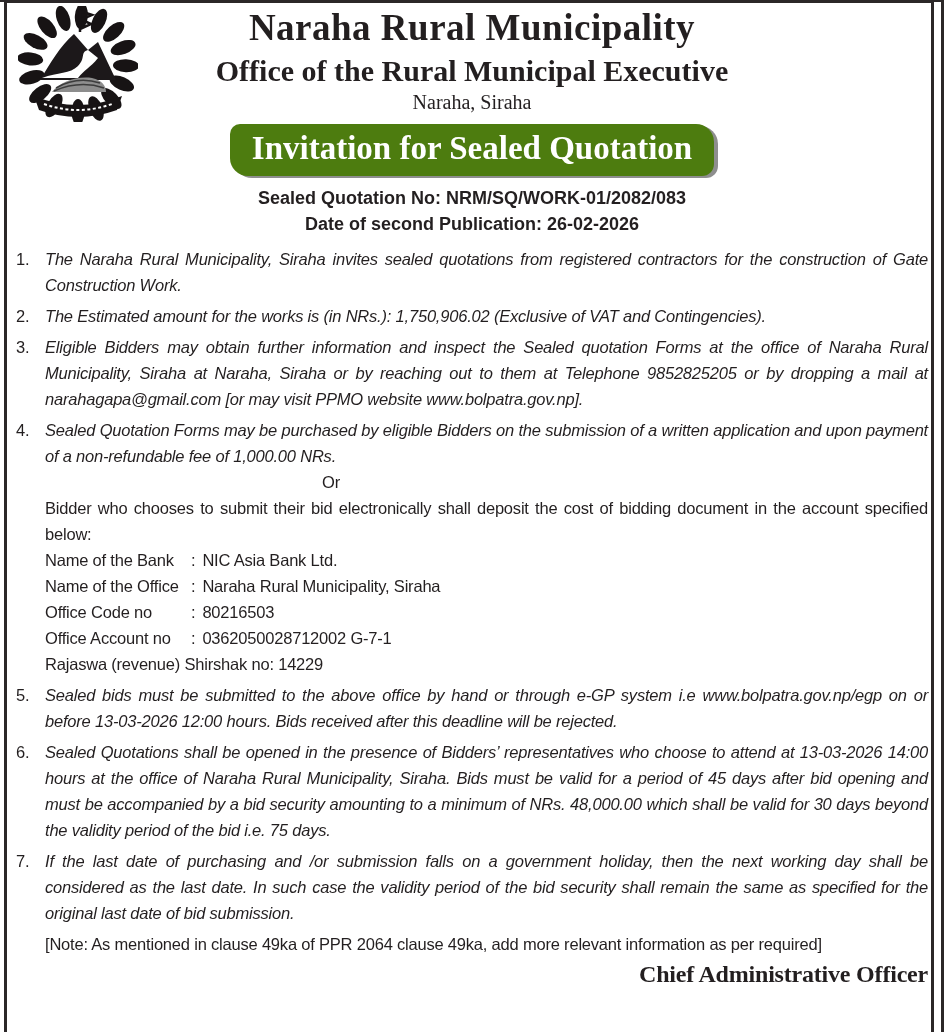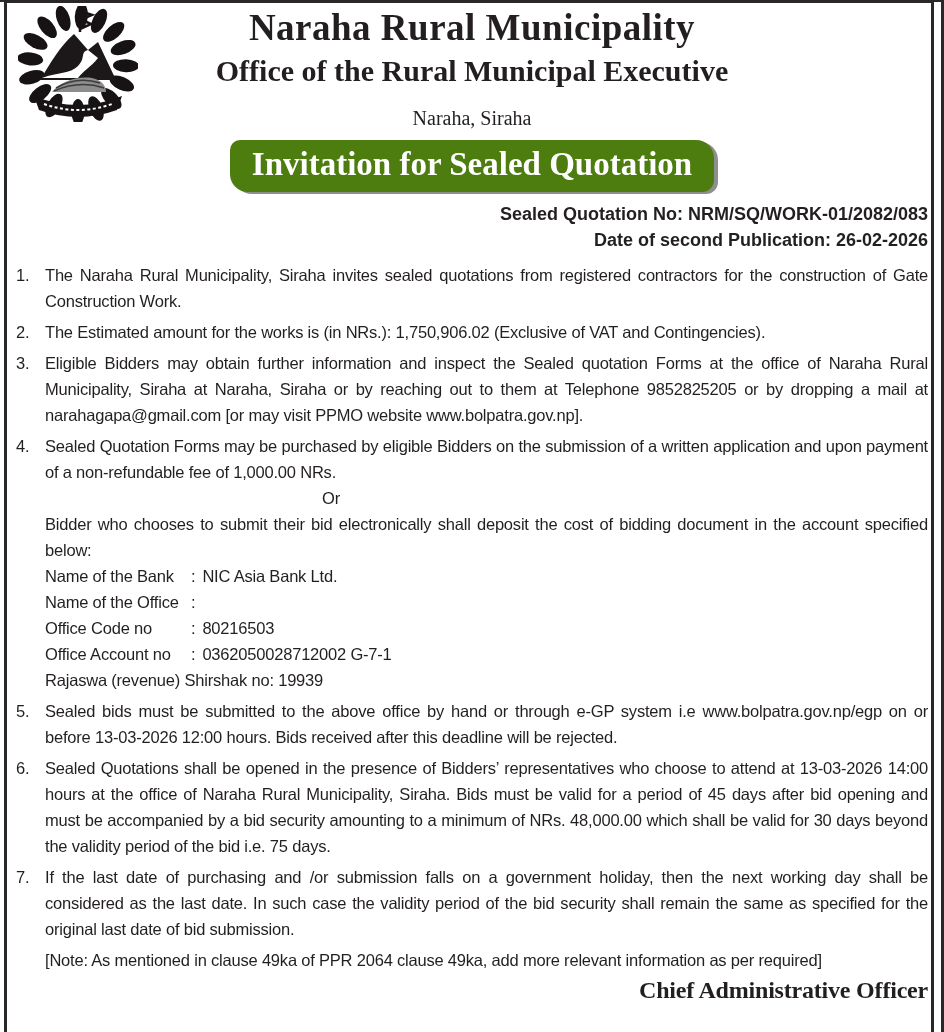--- a/index.html
+++ b/index.html
@@ -28,44 +28,44 @@
   .h-title {
     text-align:center; font-family:"Liberation Serif", serif; font-weight:bold;
     font-size:37px; line-height:43px; letter-spacing:0.5px;
   }
   .h-sub {
     text-align:center; font-family:"Liberation Serif", serif; font-weight:bold;
     font-size:30px; line-height:35px; margin-top:4px;
   }
   .h-addr {
     text-align:center; font-family:"Liberation Serif", serif;
-    font-size:20px; line-height:26px; margin-top:17px;
+    font-size:20px; line-height:26px; margin-top:1px;
   }
   .banner-wrap { text-align:center; margin-top:9px; }
   .banner {
     display:inline-block; background:#4d7c0f; color:#ffffff;
     font-family:"Liberation Serif", serif; font-weight:bold;
     font-size:33px; line-height:38px; padding:5px 22px 9px;
     border-radius:10px 18px 12px 18px;
     box-shadow:4px 2px 0 #8e8e8e;
   }
 
   .meta-line {
-    text-align:right; font-weight:bold; font-size:18px; line-height:26px;
+    text-align:center; font-weight:bold; font-size:18px; line-height:26px;
   }
   .meta-line.first { margin-top:9px; }
 
   
   .list {
     margin-top:9px; font-size:16.5px; line-height:26px;
     letter-spacing:-0.2px; text-align:justify;
   }
   .li { display:flex; margin-bottom:5px; }
   .li .num { width:29px; flex:0 0 29px; }
-  .li .txt { flex:1; }
+  .li .txt { flex:1;font-style:italic; }
   .cont { margin-left:29px; }
   .or-line { margin-left:29px; padding-left:277px; text-align:left; }
   .bank-row { display:flex; margin-left:29px; text-align:left; }
   .bd-label { width:146px; flex:0 0 146px; }
   .bd-value { margin-left:7px; }
   .rajaswa { margin-left:29px; margin-bottom:5px; text-align:left; }
   .note { margin-left:29px; margin-top:5px; text-align:left; }
   .signature {
     text-align:right; font-family:"Liberation Serif", serif; font-weight:bold;
     font-size:24px; line-height:30px; margin-top:2px;
@@ -152,32 +152,33 @@
     <div class="cont">Bidder who chooses to submit their bid electronically shall deposit the cost of bidding document in the account specified below:</div>
 
     <div class="bank-row">
       <span class="bd-label">Name of the Bank</span>
         <span>:</span>
         <span class="bd-value">NIC Asia Bank Ltd.</span>
     </div>
     <div class="bank-row">
       <span class="bd-label">Name of the Office</span>
         <span>:</span>
+        <span class="bd-value">Naraha Rural Municipality, Siraha</span>
     </div>
     <div class="bank-row">
       <span class="bd-label">Office Code no</span>
         <span>:</span>
         <span class="bd-value">80216503</span>
     </div>
     <div class="bank-row">
       <span class="bd-label">Office Account no</span>
         <span>:</span>
         <span class="bd-value">0362050028712002 G-7-1</span>
     </div>
-    <div class="rajaswa">Rajaswa (revenue) Shirshak no: 19939</div>
+    <div class="rajaswa">Rajaswa (revenue) Shirshak no: 14229</div>
 
     <div class="li">
       <span class="num">5.</span>
       <span class="txt">Sealed bids must be submitted to the above office by hand or through e-GP system i.e www.bolpatra.gov.np/egp on or before 13-03-2026 12:00 hours. Bids received after this deadline will be rejected.</span>
     </div>
 
     <div class="li">
       <span class="num">6.</span>
       <span class="txt">Sealed Quotations shall be opened in the presence of Bidders’ representatives who choose to attend at 13-03-2026 14:00 hours at the office of Naraha Rural Municipality, Siraha. Bids must be valid for a period of 45 days after bid opening and must be accompanied by a bid security amounting to a minimum of NRs. 48,000.00 which shall be valid for 30 days beyond the validity period of the bid i.e. 75 days.</span>
     </div>

